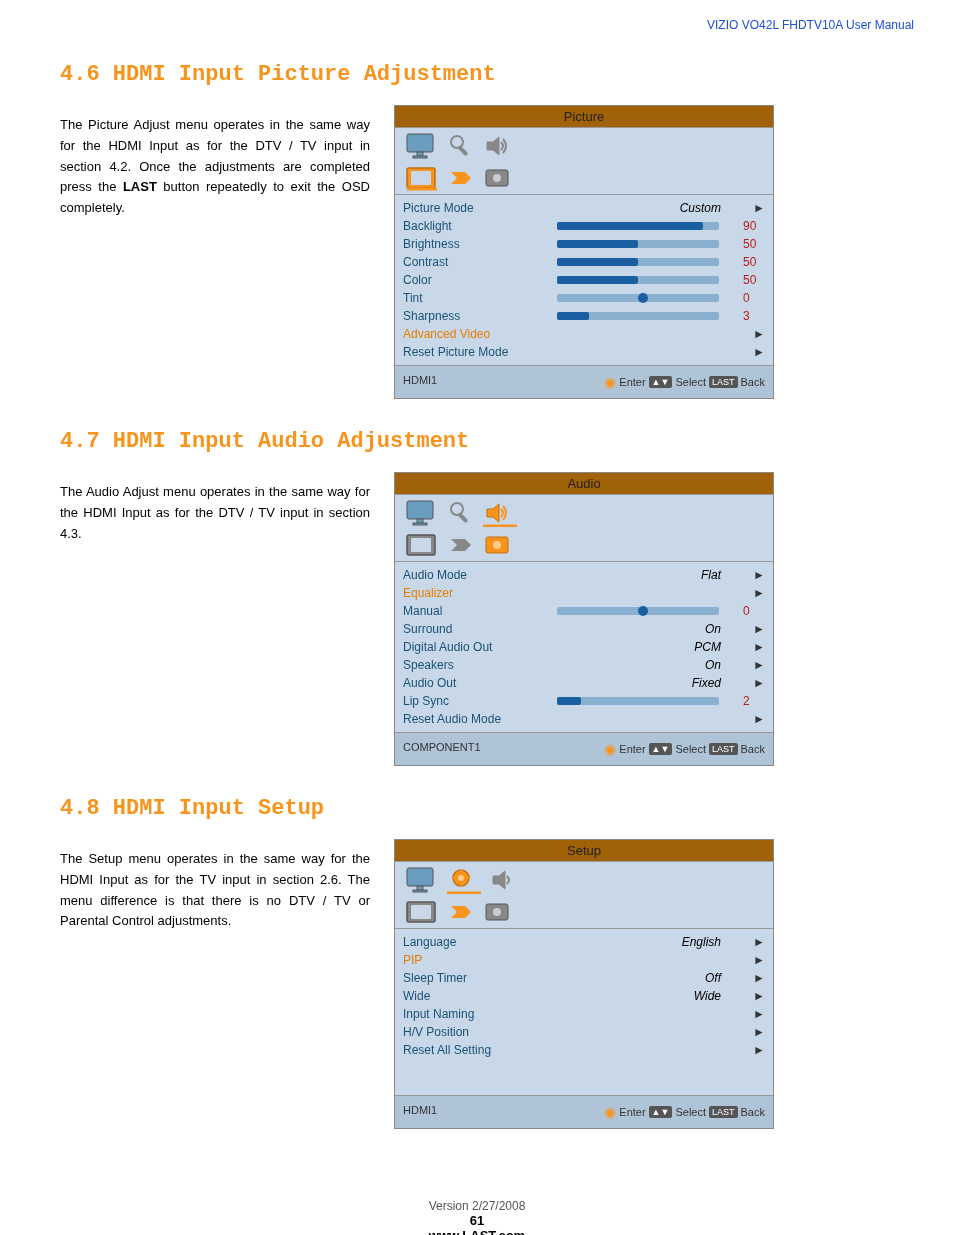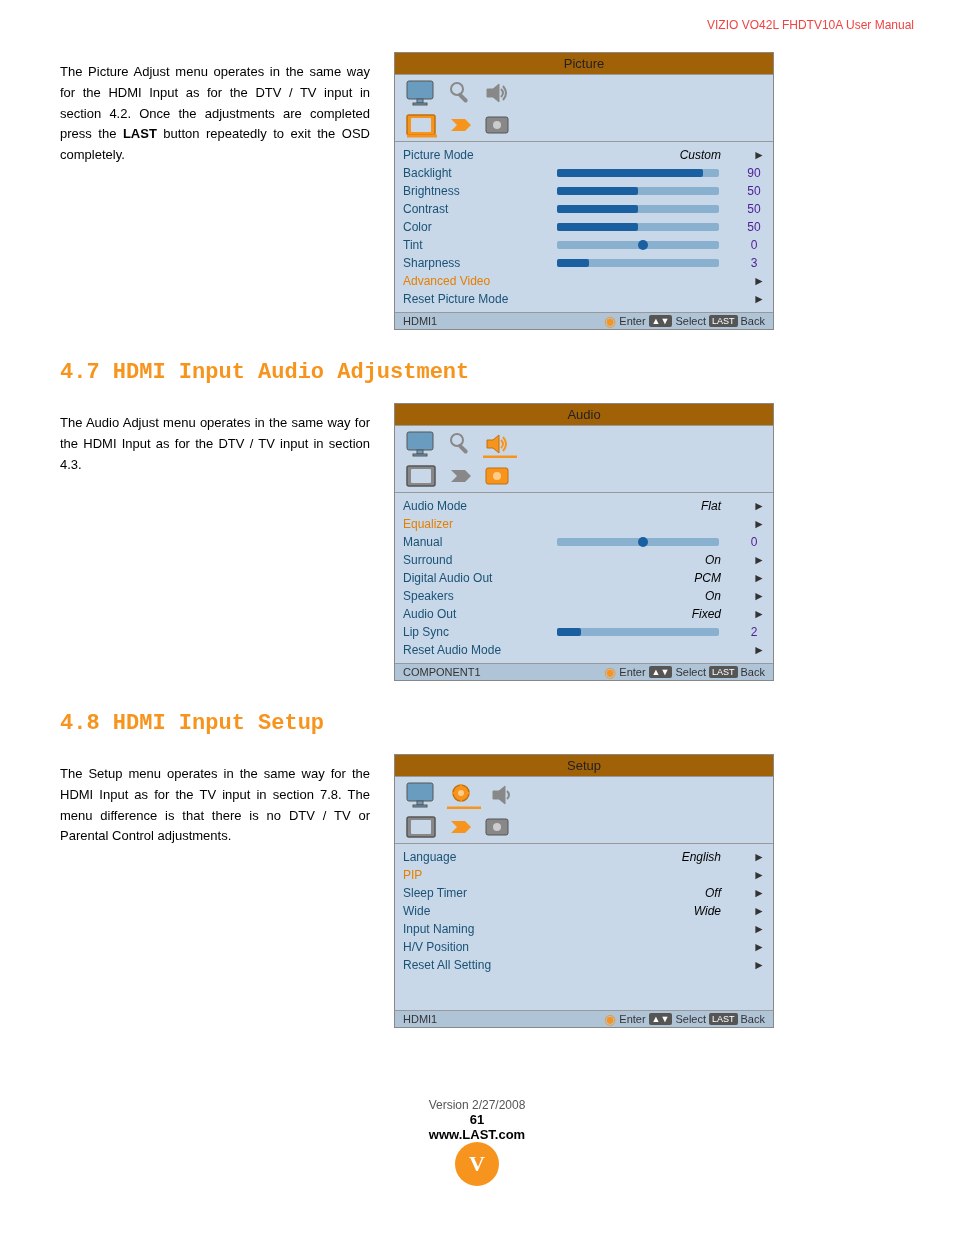--- a/index.html
+++ b/index.html
@@ -9,21 +9,21 @@
       background: #fff;
       color: #000;
       width: 954px;
       min-height: 1235px;
       position: relative;
     }
     .page-header {
       text-align: right;
       padding: 18px 40px 0 40px;
       font-size: 12px;
-      color: #ef4444;
+      color: #1d4ed8;
     }
     .page-content {
       padding: 20px 60px 20px 60px;
     }
     .section-title {
       font-size: 22px;
       font-weight: bold;
       color: #f7941d;
       font-family: 'Courier New', monospace;
       margin-bottom: 18px;
@@ -117,38 +117,38 @@
       position: absolute;
       top: 50%;
       transform: translateY(-50%);
       width: 10px;
       height: 10px;
       background: #1a5fa0;
       border-radius: 50%;
     }
     .osd-row-num {
       font-size: 12px;
-      color: #4c1d95;
+      color: #b91c1c;
       min-width: 22px;
-      text-align: center;
+      text-align: left;
     }
     .osd-arrow {
       font-size: 12px;
       color: #333;
       min-width: 14px;
       text-align: right;
     }
     .osd-footer {
       background: #b0c4d8;
       border-top: 1px solid #999;
       display: flex;
       flex-direction: row;
-      align-items: center;
+      align-items: flex-start;
       justify-content: space-between;
-      padding: 0 8px;
+      padding: 8px 8px;
       font-size: 11px;
       gap: 32px;
     }
     .osd-footer-left {
       color: #333;
       font-size: 11px;
     }
     .osd-footer-right {
       font-size: 11px;
       color: #333;
@@ -204,20 +204,21 @@
 </head>
 <body>
 
 <div class="page-header">
   <span>VIZIO VO42L FHDTV10A User Manual</span>
 </div>
 
 <div class="page-content">
 
   <div>
+    <div class="section-title">4.6 HDMI Input Picture Adjustment</div>
     <div class="section-body">
       <div class="section-text">
         The Picture Adjust menu operates in the same way for the HDMI Input as for the DTV / TV input in section 4.2. Once the adjustments are completed press the <strong>LAST</strong> button repeatedly to exit the OSD completely.
       </div>
       <div class="osd-panel">
         <div class="osd-title-bar">
           <span>Picture</span>
         </div>
         <div class="osd-icons-section">
           <div class="osd-icon-row1">
@@ -464,21 +465,21 @@
           </div>
         </div>
       </div>
     </div>
   </div>
 
   <div>
     <div class="section-title">4.8 HDMI Input Setup</div>
     <div class="section-body">
       <div class="section-text">
-        The Setup menu operates in the same way for the HDMI Input as for the TV input in section 7.8.  The menu difference is that there is no DTV / TV or Parental Control adjustments.
+        The Setup menu operates in the same way for the HDMI Input as for the TV input in section 2.6.  The menu difference is that there is no DTV / TV or Parental Control adjustments.
       </div>
       <div class="osd-panel">
         <div class="osd-title-bar">
           <span>Setup</span>
         </div>
         <div class="osd-icons-section">
           <div class="osd-icon-row1">
             <svg width="34" height="28" viewBox="0 0 34 28">
               <rect x="2" y="2" width="26" height="18" rx="2" fill="#6a9cc0" stroke="#555" stroke-width="1"></rect>
               <rect x="12" y="20" width="6" height="4" fill="#6a9cc0" stroke="#555" stroke-width="1"></rect>

